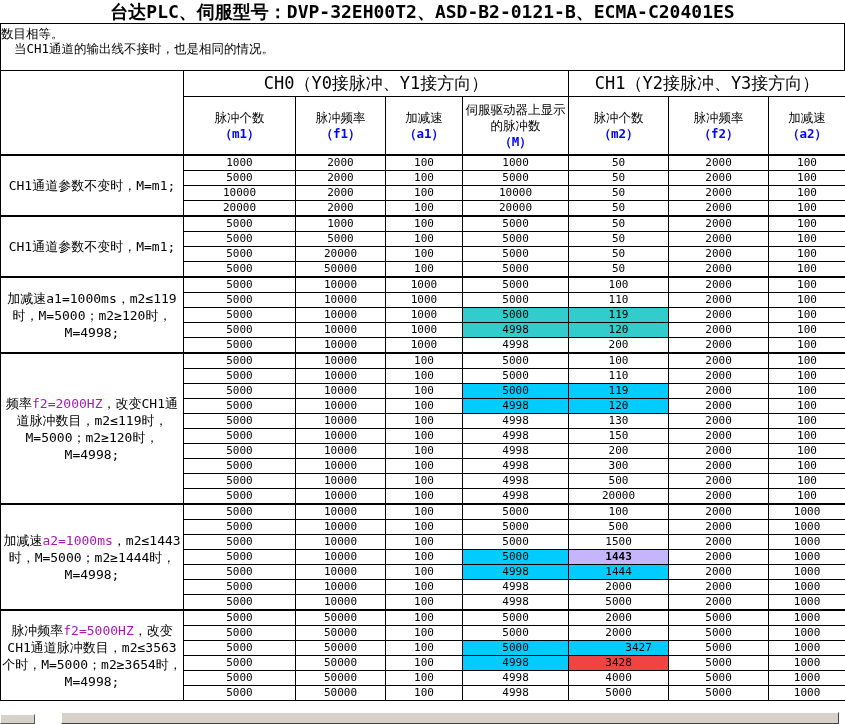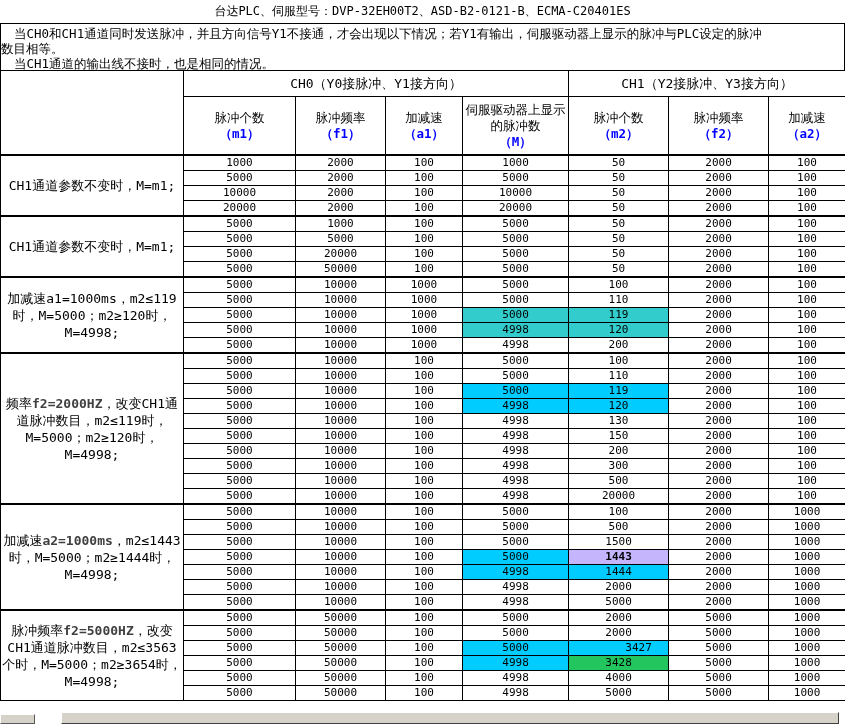--- a/index.html
+++ b/index.html
@@ -3,21 +3,21 @@
 <meta charset="utf-8">
 <style>
   html,body{margin:0;padding:0;}
   body{
     width:845px;height:724px;background:#ffffff;color:#000;
     font-family:"DejaVu Sans Mono","DejaVu Sans",monospace;
     position:relative;overflow:hidden;
   }
   .title{
     height:23px;line-height:23px;text-align:center;
-    font-size:12px;font-weight:normal;white-space:nowrap;
+    font-size:18px;font-weight:bold;white-space:nowrap;
   }
   .notes{
     box-sizing:border-box;height:47px;
     border:1px solid #000;border-bottom:none;
     font-size:12.5px;line-height:15px;padding-top:2px;
   }
   .note-line{white-space:nowrap;}
   .note-line.indent{padding-left:13px;}
 
   table.sheet{
@@ -29,52 +29,51 @@
   }
   col.c-label{width:183px;}
   col.c-m1{width:112px;}
   col.c-f1{width:90px;}
   col.c-a1{width:77px;}
   col.c-M{width:106px;}
   col.c-m2{width:100px;}
   col.c-f2{width:100px;}
   col.c-a2{width:77px;}
 
-  tr.h1 td{height:25px;font-size:13px;}
+  tr.h1 td{height:25px;font-size:17px;}
   tr.h2 td{height:57px;font-size:12.5px;line-height:16px;}
   .param{color:#0000FF;font-weight:bold;}
   td.sec{border-left-width:2px;}
 
   tbody td{height:14px;font-size:11px;line-height:14px;}
   tr.group-start td{border-top-width:2px;}
   td.rowlabel{
     font-size:13px;line-height:17px;padding:0 2px;
   }
-  .orange{color:#404040;font-weight:bold;}
+  .orange{color:#a21caf;font-weight:normal;}
 
   .sb-box{
     position:absolute;left:0;bottom:0;width:35px;height:10px;
     background:#D6D2CA;border:1px solid;
     border-color:#ffffff #5a5a5a #5a5a5a #ffffff;
     box-sizing:border-box;
   }
   .sb-bar{
     position:absolute;left:61px;bottom:0;width:778px;height:12px;
     background:#D6D2CA;border:1px solid;
     border-color:#ffffff #404040 #404040 #ffffff;
     box-sizing:border-box;
   }
 </style>
 </head>
 <body>
 
 <div class="title">台达PLC、伺服型号：DVP-32EH00T2、ASD-B2-0121-B、ECMA-C20401ES</div>
 
 <div class="notes">
-    <div class="note-line indent">当CH0和CH1通道同时发送脉冲，并且方向信号Y1不接通，才会出现以下情况；若Y1有输出，伺服驱动器上显示的脉冲与PLC设定的脉冲</div>
     <div class="note-line">数目相等。</div>
     <div class="note-line indent">当CH1通道的输出线不接时，也是相同的情况。</div>
   </div>
 
 <table class="sheet">
   <colgroup>
     <col class="c-label">
       <col class="c-m1">
       <col class="c-f1">
       <col class="c-a1">
@@ -422,21 +421,21 @@
         <td style="background: rgb(0, 204, 255);">5000</td>
         <td class="sec" style="background: rgb(0, 204, 255); padding-left: 40px;">3427</td>
         <td>5000</td>
         <td>1000</td>
       </tr>
       <tr>
         <td>5000</td>
         <td>50000</td>
         <td>100</td>
         <td style="background: rgb(0, 204, 255);">4998</td>
-        <td class="sec" style="background: #22c55e;">3428</td>
+        <td class="sec" style="background: #ef4444;">3428</td>
         <td>5000</td>
         <td>1000</td>
       </tr>
       <tr>
         <td>5000</td>
         <td>50000</td>
         <td>100</td>
         <td>4998</td>
         <td class="sec">4000</td>
         <td>5000</td>

